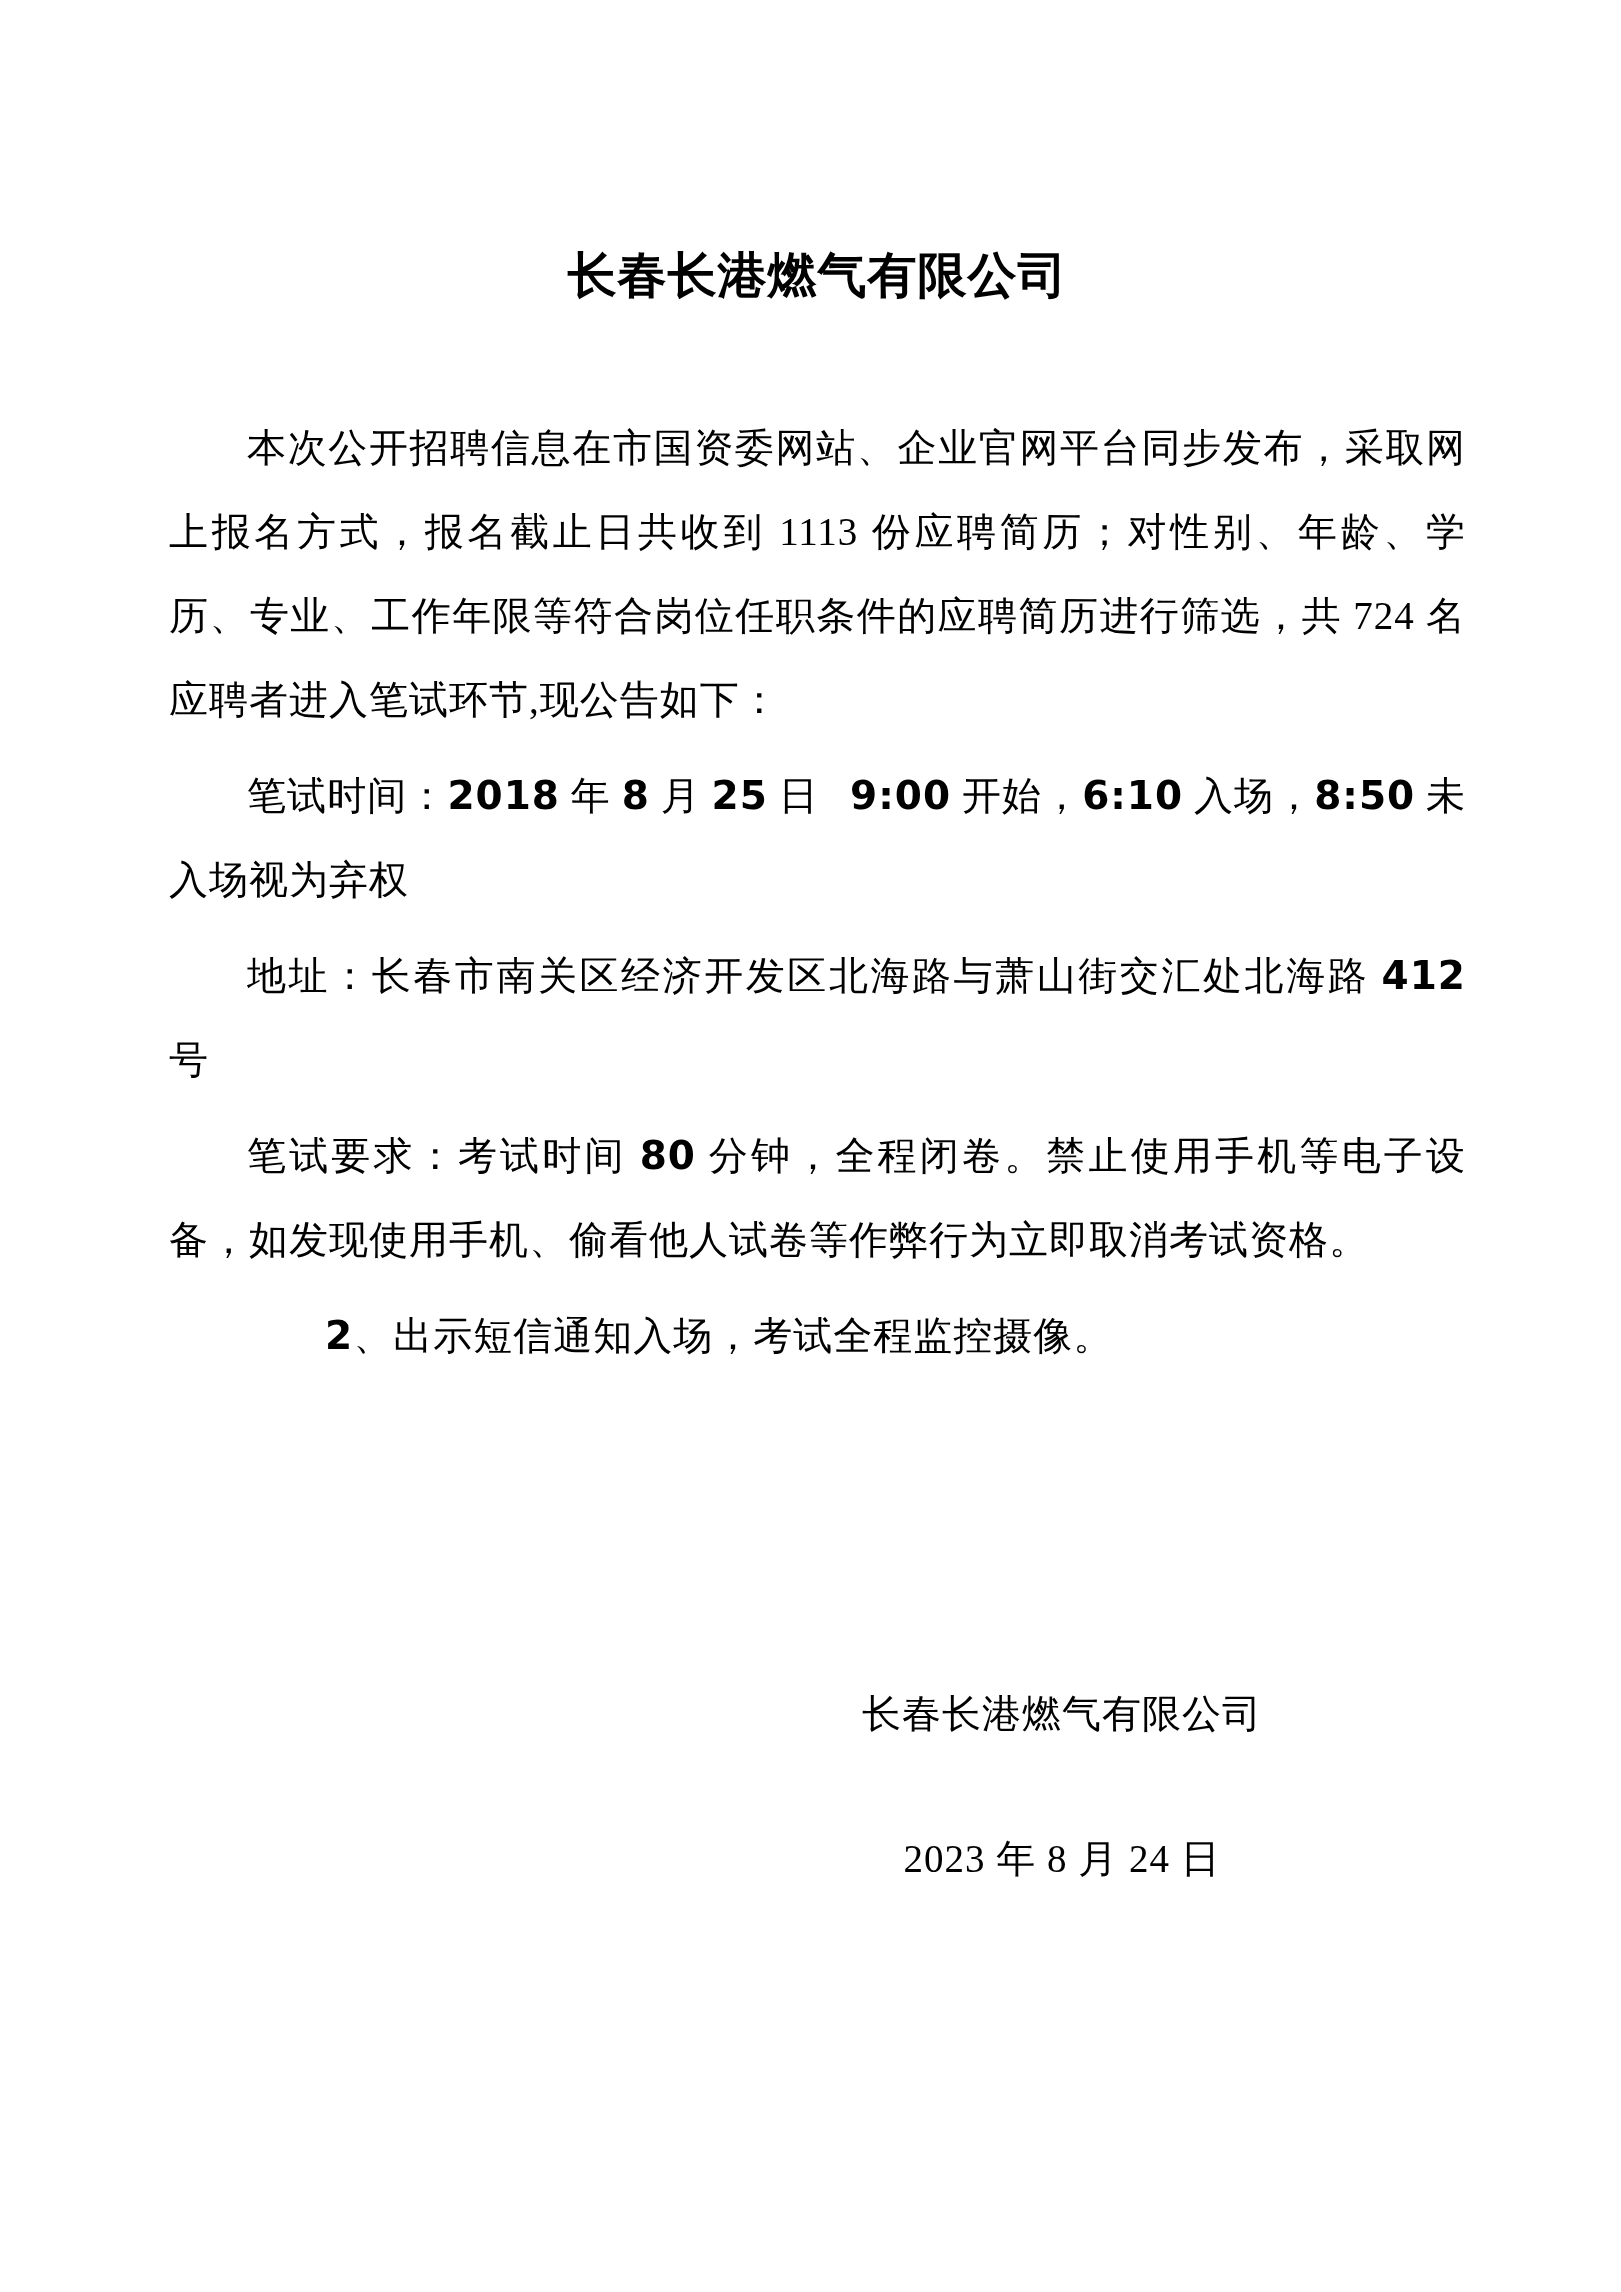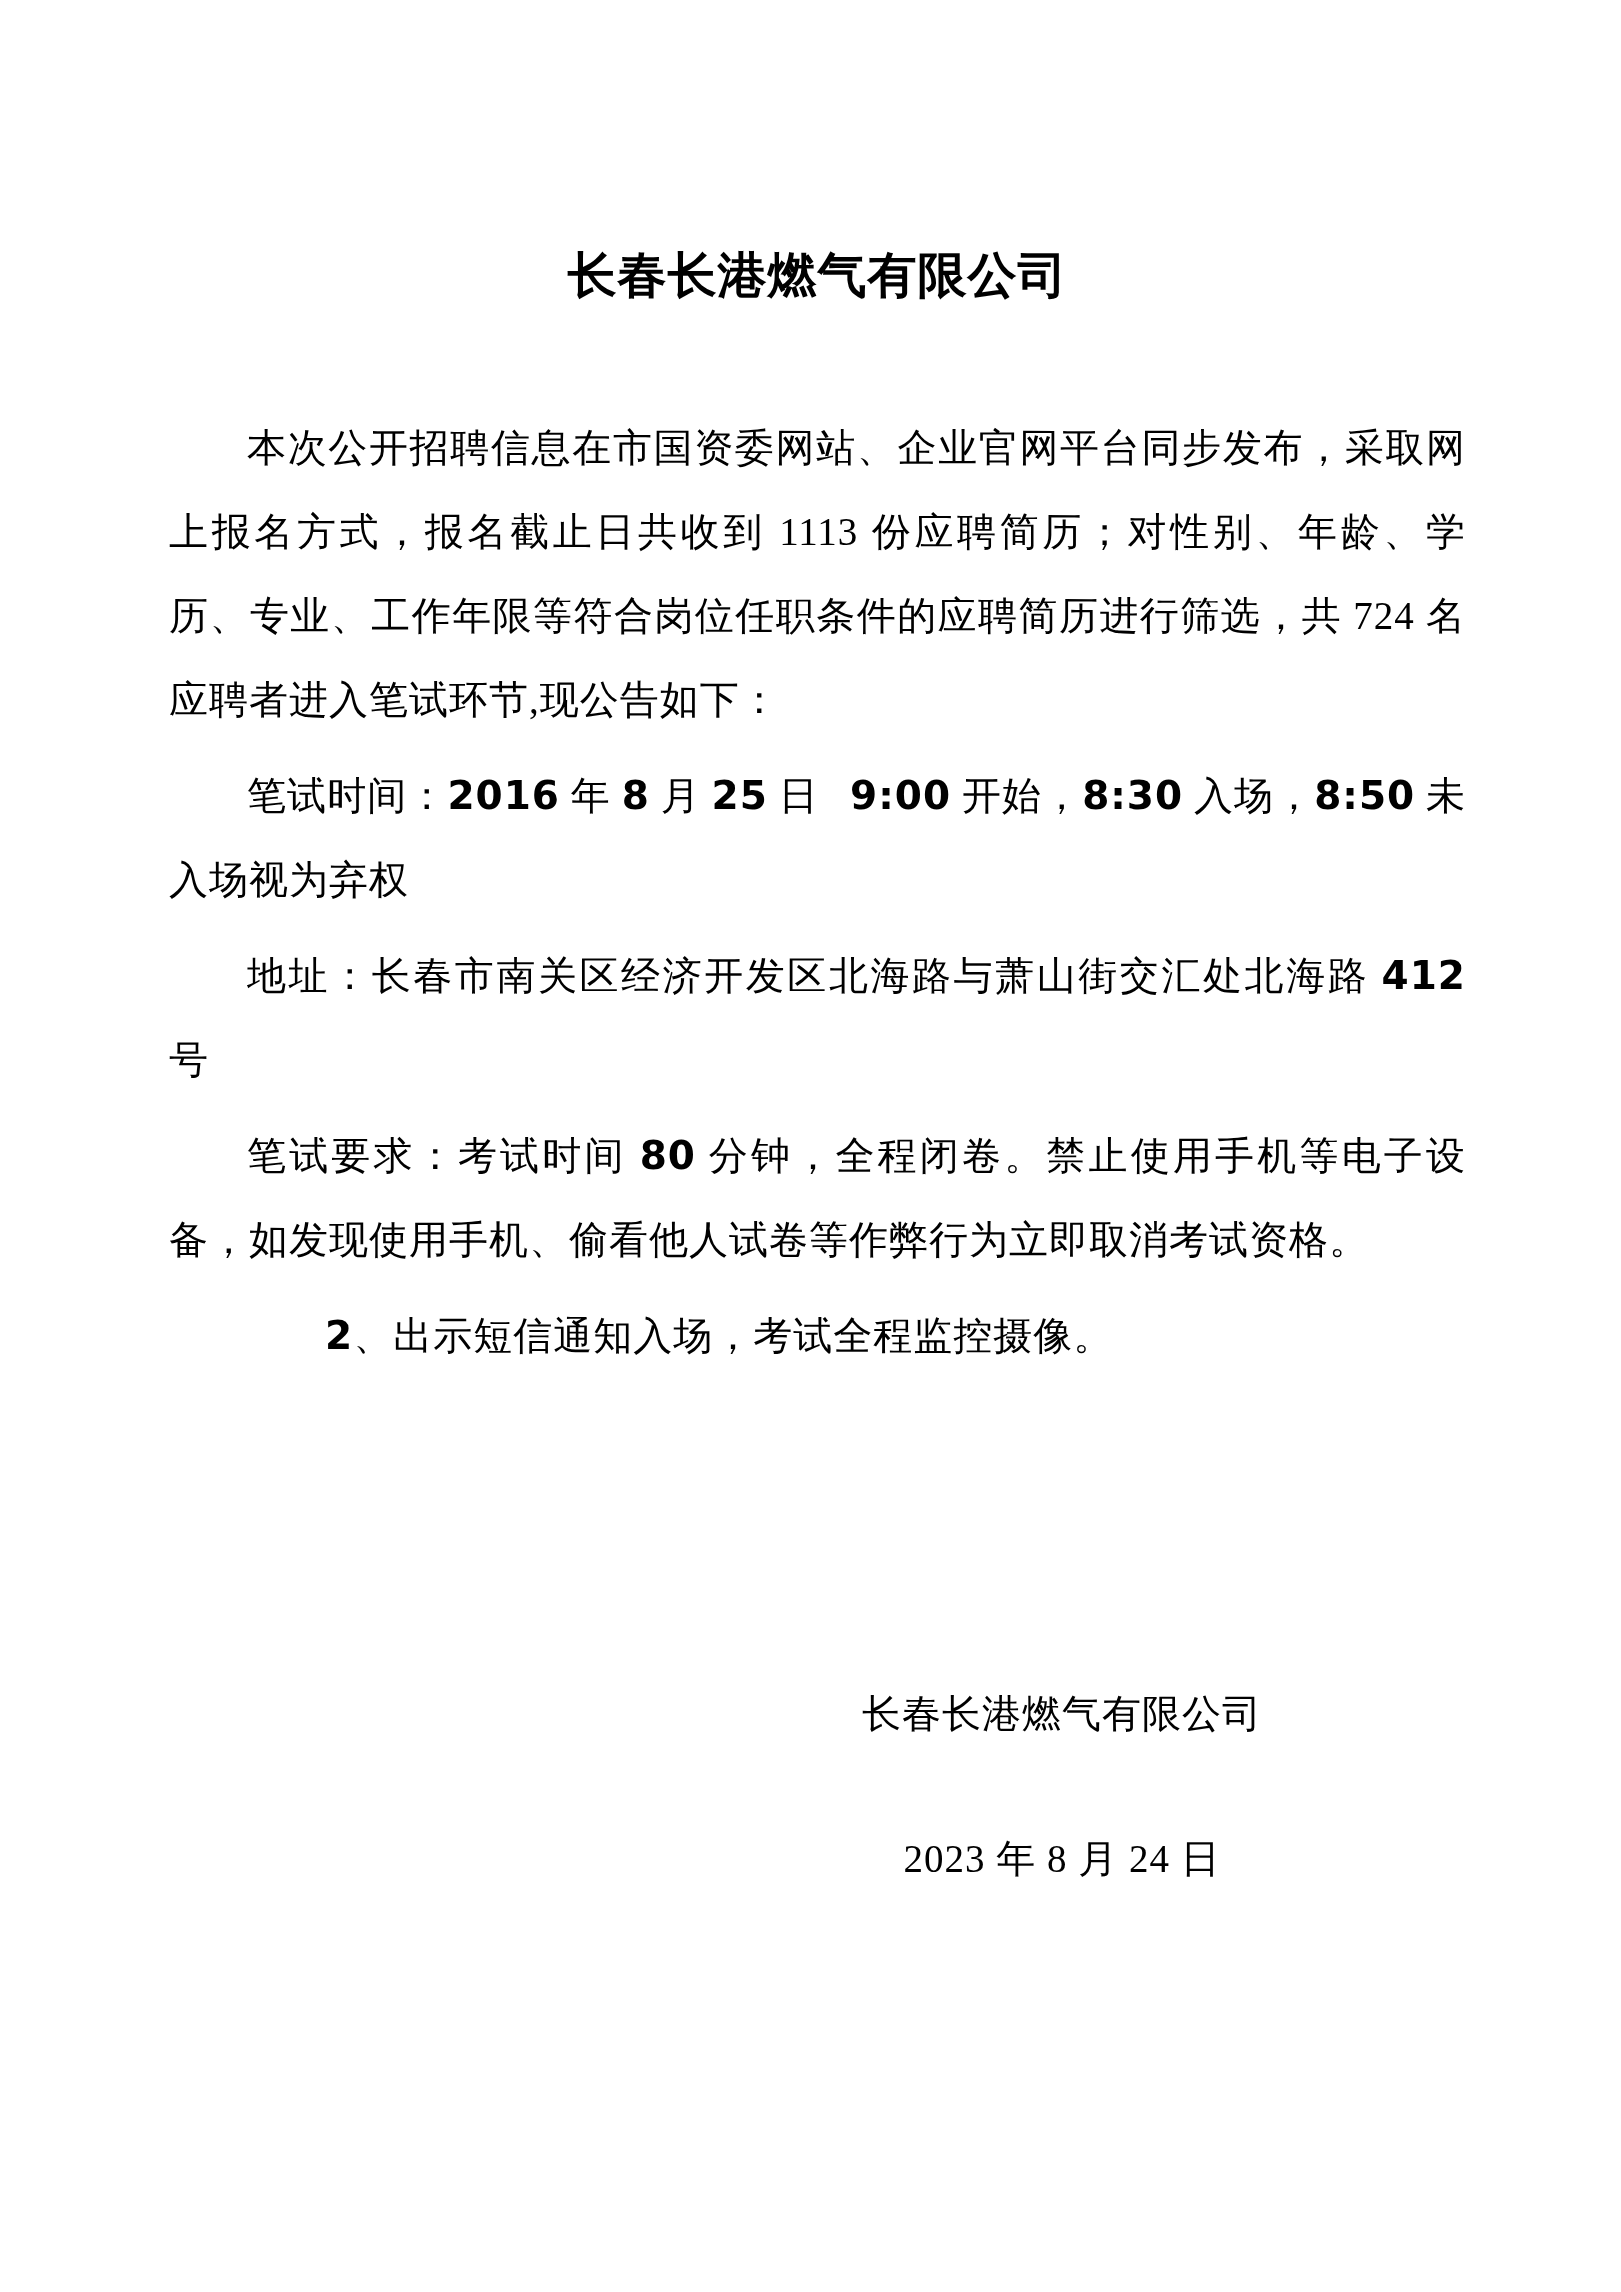--- a/index.html
+++ b/index.html
@@ -59,21 +59,21 @@
 <body>
 
 <div class="page">
 
   <h1 class="title">
     <span class="title-line">长春长港燃气有限公司</span>
   </h1>
 
   <p class="body-para indent-2">本次公开招聘信息在市国资委网站、企业官网平台同步发布，采取网上报名方式，报名截止日共收到 1113 份应聘简历；对性别、年龄、学历、专业、工作年限等符合岗位任职条件的应聘简历进行筛选，共 724 名应聘者进入笔试环节,现公告如下：</p>
 
-  <p class="body-para indent-2"><span>笔试时间：</span><span class="num">2016</span><span> 年 </span><span class="num">8</span><span> 月 </span><span class="num">25</span><span> 日  </span><span class="num">9:00</span><span> 开始，</span><span class="num">8:30</span><span> 入场，</span><span class="num">8:50</span><span> 未入场视为弃权</span></p>
+  <p class="body-para indent-2"><span>笔试时间：</span><span class="num">2018</span><span> 年 </span><span class="num">8</span><span> 月 </span><span class="num">25</span><span> 日  </span><span class="num">9:00</span><span> 开始，</span><span class="num">6:10</span><span> 入场，</span><span class="num">8:50</span><span> 未入场视为弃权</span></p>
 
 
   <p class="body-para indent-2"><span>地址：长春市南关区经济开发区北海路与萧山街交汇处北海路 </span><span class="num">412</span><span> 号</span></p>
 
   <p class="body-para indent-2"><span>笔试要求：考试时间 </span><span class="num">80</span><span> 分钟，全程闭卷。禁止使用手机等电子设备，如发现使用手机、偷看他人试卷等作弊行为立即取消考试资格。</span></p>
 
 
   <p class="body-para indent-4"><span class="num">2</span><span>、出示短信通知入场，考试全程监控摄像。</span></p>
 
 

